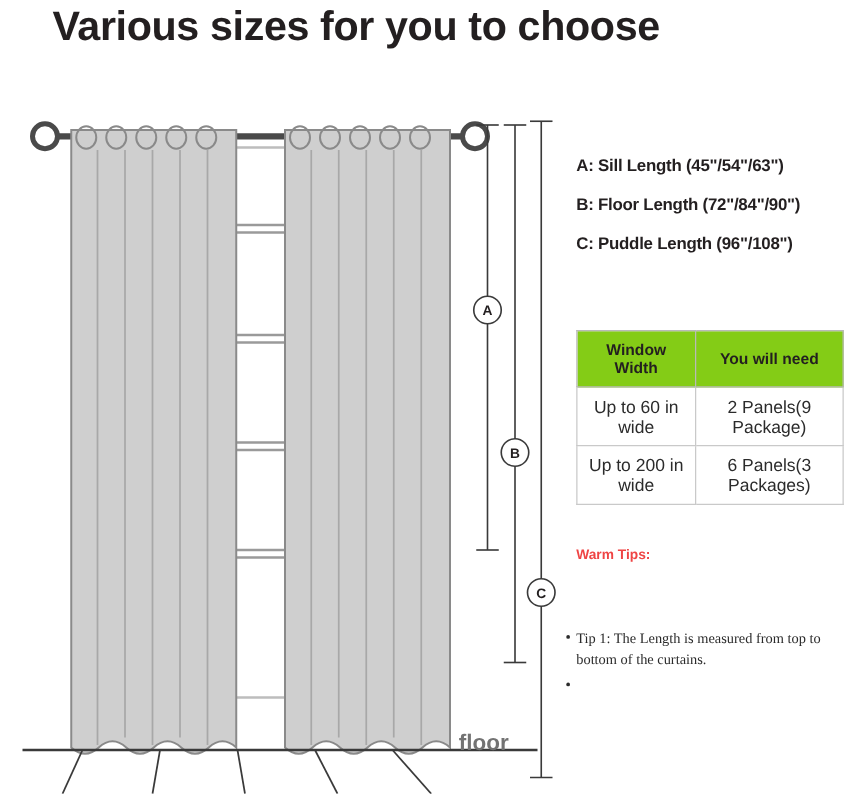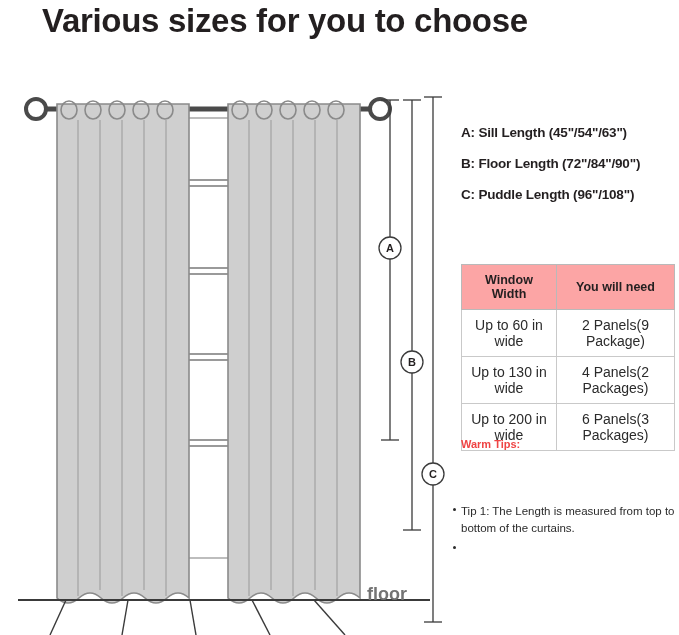--- a/index.html
+++ b/index.html
@@ -53,21 +53,21 @@
   }
   table.sizes {
     position: absolute;
     left: 461px;
     top: 264px;
     width: 214px;
     border-collapse: collapse;
     font-size: 11.5px;
   }
   table.sizes th {
-    background: #fca5a5;
+    background: #84cc16;
     font-weight: bold;
     font-size: 12.5px;
     color: #231f20;
     padding: 8px 6px;
     border: 1px solid #b9b9b9;
     text-align: center;
   }
   table.sizes td {
     padding: 7px 4px;
     border: 1px solid #c9c9c9;
@@ -84,21 +84,21 @@
     color: #ef4444;
   }
   .tip {
     position: absolute;
     left: 461px;
     width: 214px;
     font-size: 11.5px;
     line-height: 1.5;
     color: #2b2b2b;
   }
-  .tip1 { top: 503px; }
+  .tip1 { top: 503px; font-family: Liberation Serif, serif; }
   .tip2 { top: 541px; }
   .tip .dot {
     position: absolute;
     left: -8px;
     top: 5px;
     width: 3px;
     height: 3px;
     background: #2b2b2b;
     border-radius: 50%;
   }
@@ -229,24 +229,20 @@
         <th>Window Width</th>
         <th>You will need</th>
       </tr>
     </thead>
     <tbody>
       <tr>
         <td>Up to 60 in wide</td>
         <td>2 Panels(9 Package)</td>
       </tr>
       <tr>
-        <td>Up to 130 in wide</td>
-        <td>4 Panels(2 Packages)</td>
-      </tr>
-      <tr>
         <td>Up to 200 in wide</td>
         <td>6 Panels(3 Packages)</td>
       </tr>
     </tbody>
   </table>
 
   <div class="tips-title">Warm Tips:</div>
 
   <div class="tip tip1">
     <span class="dot"></span>

